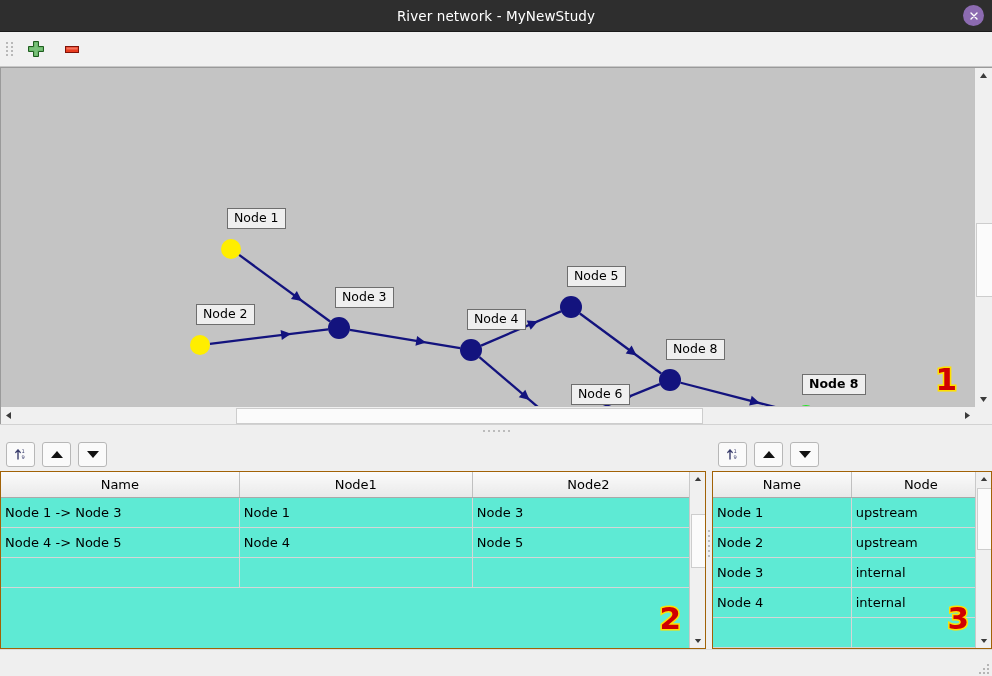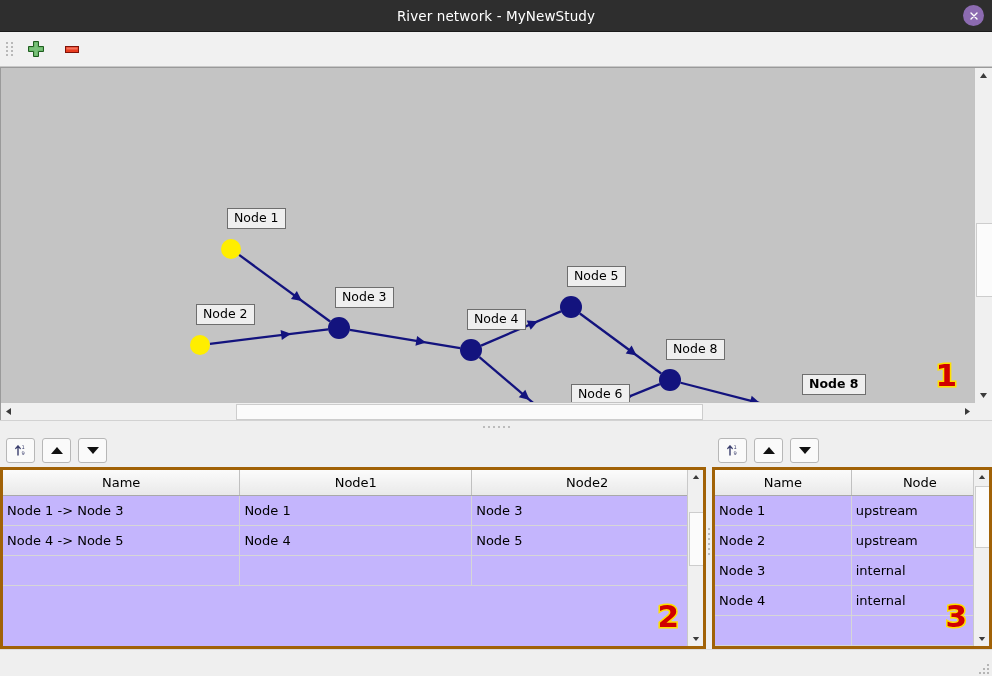--- a/index.html
+++ b/index.html
@@ -87,21 +87,21 @@
 
   .pane-toolbar{flex:0 0 30px;display:flex;align-items:center;gap:7px;padding:2px 0 2px 6px;background:#efefef;}
   .mini-btn{
     width:27px;height:23px;background:#fafafa;border:1px solid #b7b7b7;border-radius:3px;
     display:flex;align-items:center;justify-content:center;cursor:pointer;
   }
   .tri{width:0;height:0;border-left:6px solid transparent;border-right:6px solid transparent;}
   .tri-up{border-bottom:7px solid #111;}
   .tri-down{border-top:7px solid #111;}
 
-  .table-box{flex:1 1 auto;position:relative;border:3px solid #a16207;background:#c4b5fd;overflow:hidden;}
+  .table-box{flex:1 1 auto;position:relative;border:1px solid #a16207;background:#5eead4;overflow:hidden;}
   table.grid{border-collapse:collapse;width:100%;table-layout:fixed;font-size:13px;}
   table.grid th{
     background:linear-gradient(#fbfbfb,#e9e9e9);
     border-right:1px solid #c0c0c0;border-bottom:1px solid #a9a9a9;
     font-weight:normal;height:23px;color:#000;text-align:center;font-size:13px;
   }
   table.grid td{
     border-right:1px solid #d6d6d6;border-bottom:1px solid #d6d6d6;
     height:29px;padding:0 4px;color:#000;white-space:nowrap;overflow:hidden;text-overflow:ellipsis;
   }

